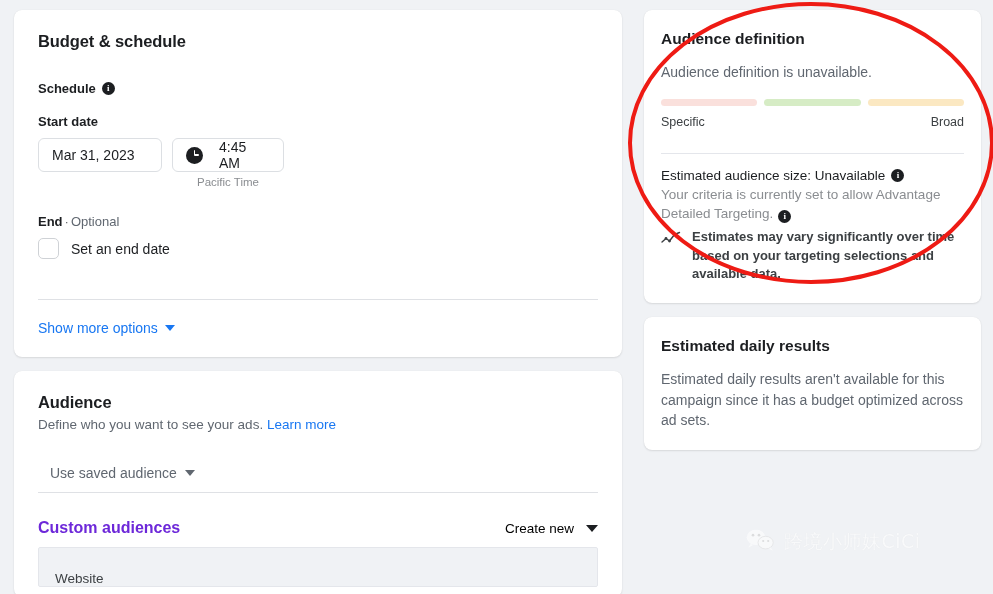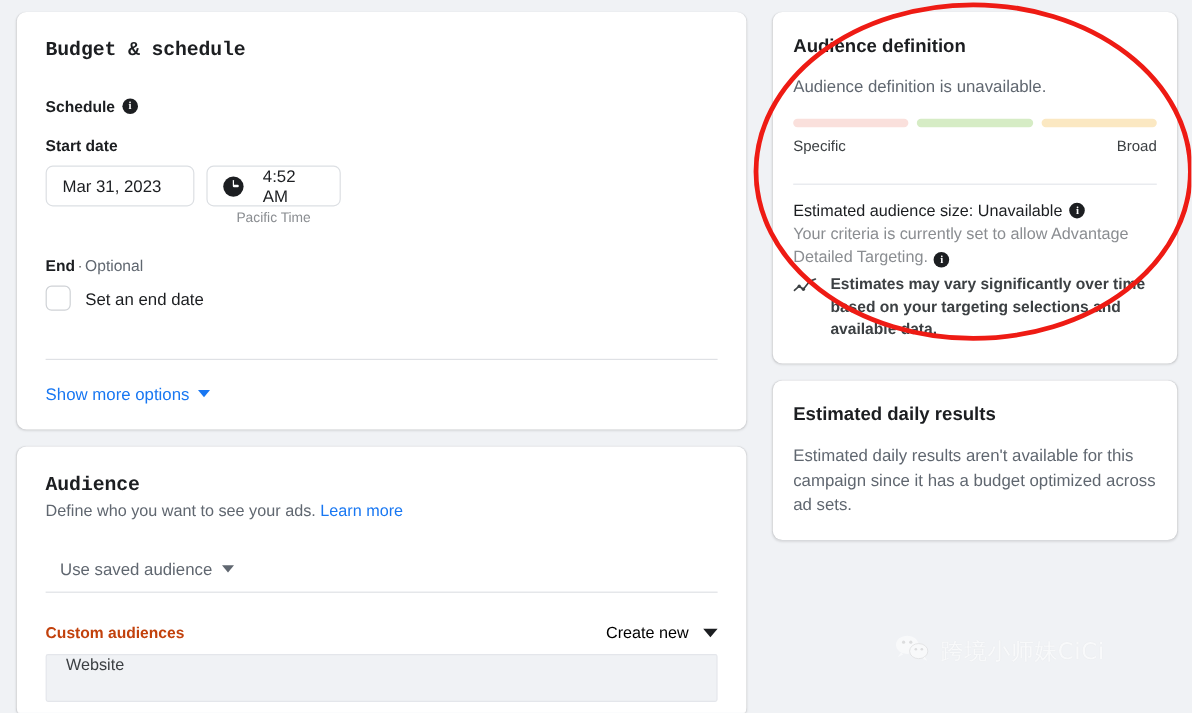--- a/index.html
+++ b/index.html
@@ -43,21 +43,20 @@
     gap: 14px;
   }
 
   .card-budget { padding: 22px 24px 20px 24px; }
 
   .card-title {
     font-size: 16.5px;
     font-weight: bold;
     color: #1c1e21;
     letter-spacing: -0.1px;
-    font-family: Liberation Mono, monospace;
   }
 
   .section-label {
     font-size: 13px;
     font-weight: bold;
     color: #1c1e21;
     display: flex;
     align-items: center;
     gap: 6px;
   }
@@ -228,21 +227,21 @@
     background: #1b57bf;
     border-radius: 2px 2px 0 0;
   }
 
   .custom-aud-row {
     margin-top: 26px;
     display: flex;
     align-items: center;
     justify-content: space-between;
   }
-  .custom-aud-title { font-size: 13px; font-weight: bold; color: #c2410c; }
+  .custom-aud-title { font-size: 16px; font-weight: bold; color: #6d28d9; }
   .create-new {
     font-size: 13.5px;
     color: #000000;
     display: flex;
     align-items: center;
     gap: 12px;
     cursor: pointer;
   }
   .caret-solid {
     width: 0; height: 0;
@@ -251,21 +250,21 @@
     border-top: 7px solid #1c1e21;
   }
 
   .website-row {
     margin-top: 10px;
     height: 40px;
     background: #f0f2f5;
     border: 1px solid #e4e6eb;
     border-radius: 2px;
     display: flex;
-    align-items: flex-start;
+    align-items: flex-end;
     padding: 0 16px;
     font-size: 13.5px;
     color: #3c4043;
   }
 
   
   .col-right {
     width: 337px;
     flex: 0 0 337px;
     display: flex;
@@ -388,21 +387,21 @@
         <span>Start date</span>
       </div>
 
       <div class="date-row">
         <div class="field-box date-field">
           <span>Mar 31, 2023</span>
         </div>
         <div class="time-wrap">
           <div class="field-box time-field">
             <span class="clock-icon"></span>
-            <span>4:52 AM</span>
+            <span>4:45 AM</span>
           </div>
           <div class="tz-note">Pacific Time</div>
         </div>
       </div>
 
       <div class="end-label">
         <span class="bold">End</span><span class="sep">·</span><span class="opt">Optional</span>
       </div>
 
       <div class="checkbox-row">

